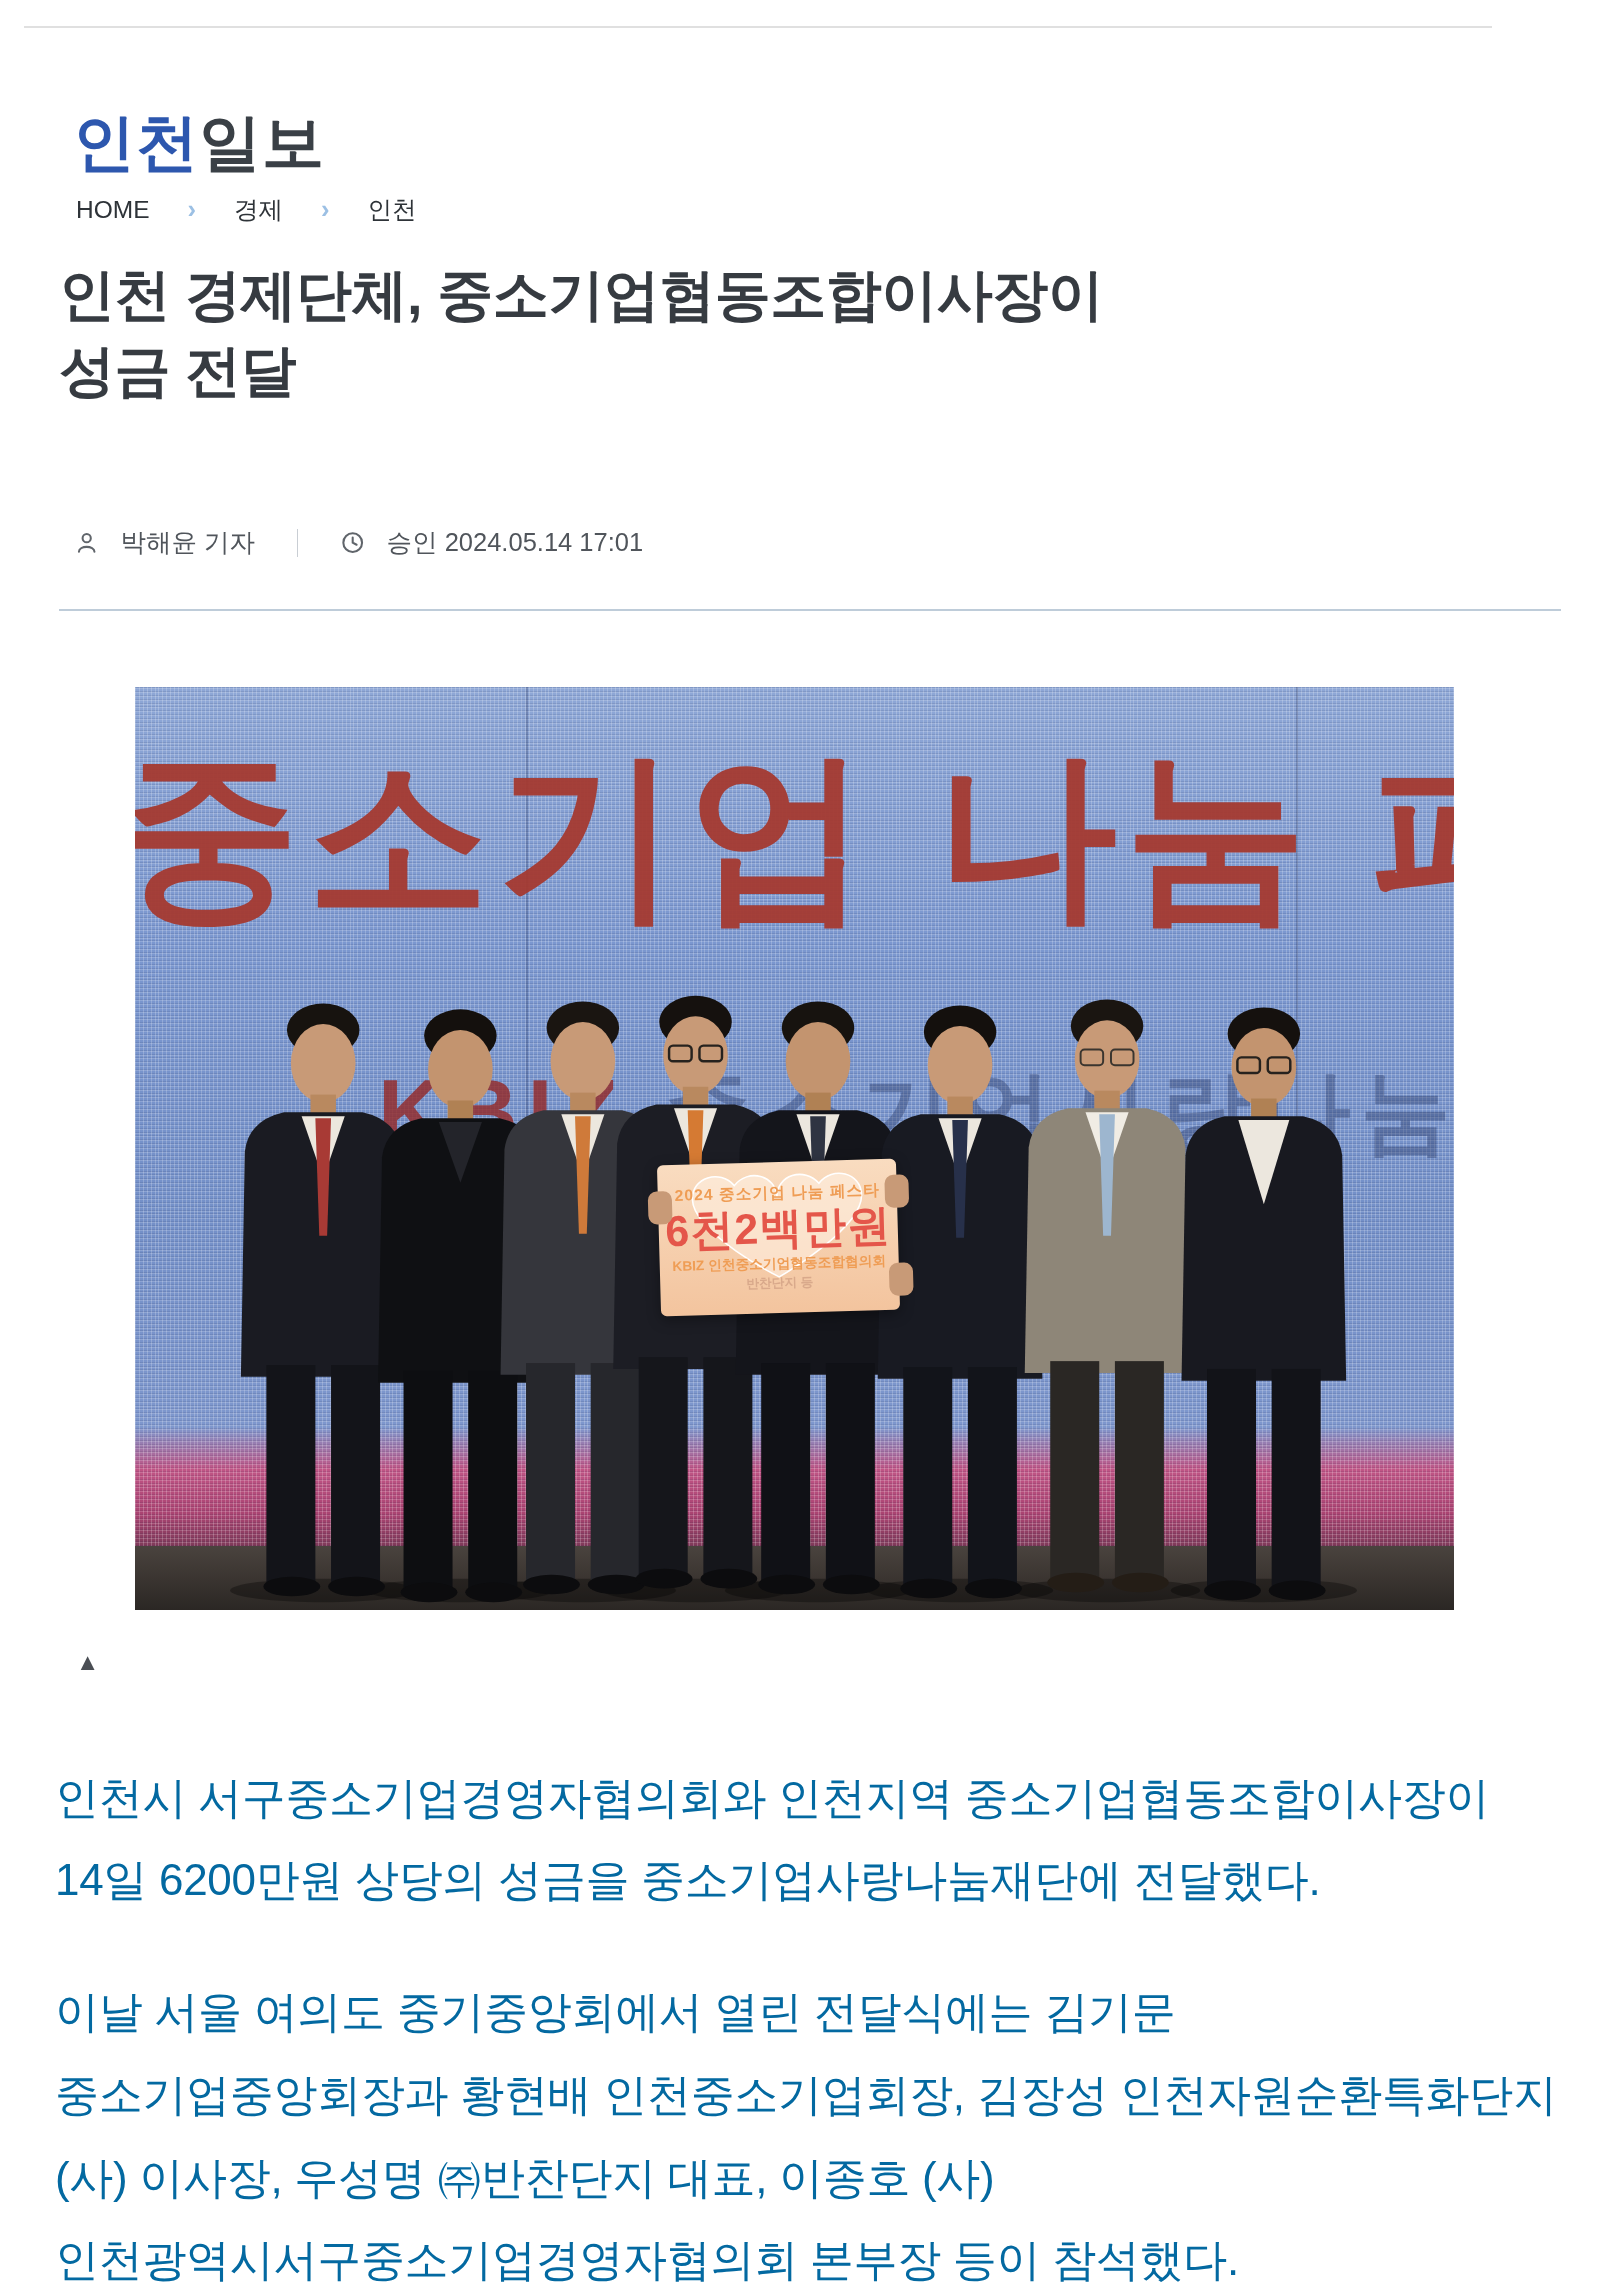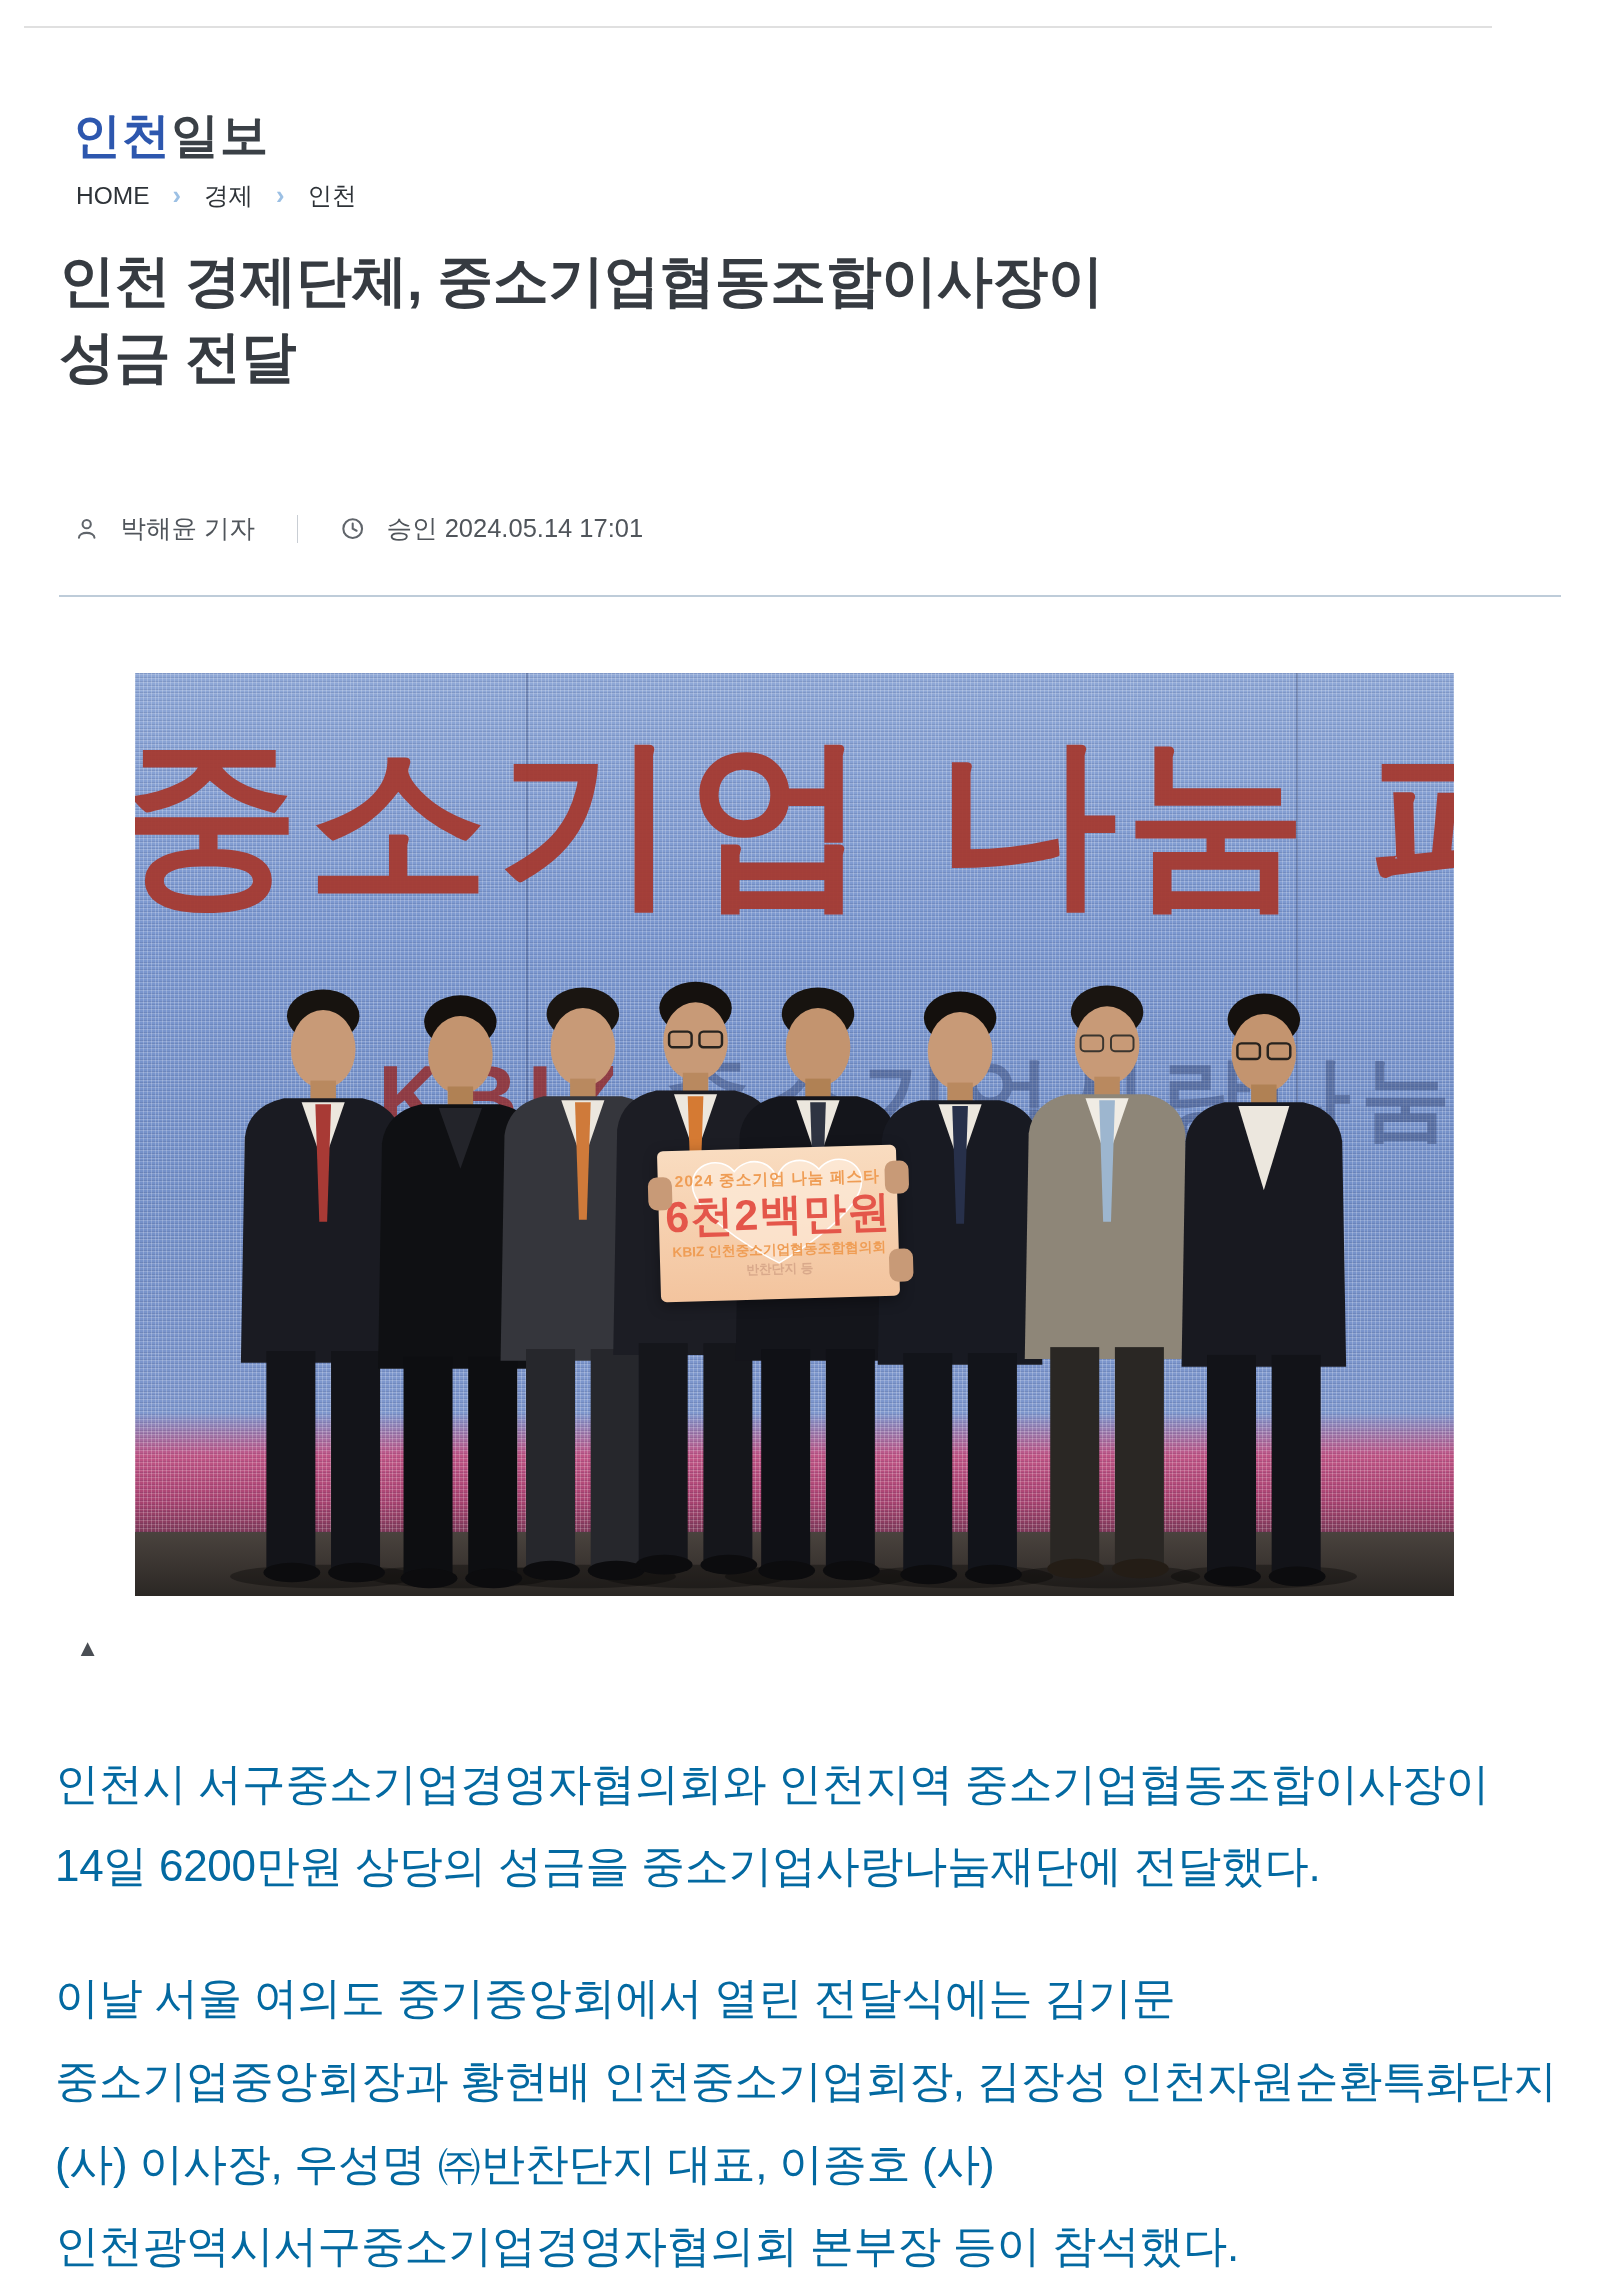--- a/index.html
+++ b/index.html
@@ -1,21 +1,21 @@
 <!DOCTYPE html>
 <html><head>
 <meta charset="utf-8">
 <style>
   html,body{margin:0;padding:0;background:#ffffff;}
   body{width:1620px;height:2292px;overflow:hidden;font-family:"Liberation Sans","DejaVu Sans",sans-serif;color:#23272b;position:relative;}
   .scan-topline{height:2px;background:#c6c6c6;opacity:.55;width:1468px;margin:25.5px 0 0 23.5px;}
-  .masthead{margin:84px 0 0 73px;font-size:48px;font-weight:800;letter-spacing:1px;line-height:1;}
+  .masthead{margin:84px 0 0 73px;font-size:62px;font-weight:800;letter-spacing:1px;line-height:1;}
   .masthead .p1{color:#2d57ae;}
   .masthead .p2{color:#3a4046;}
-  .breadcrumb{display:flex;align-items:center;gap:23px;margin:19.6px 0 0 76px;font-size:24.5px;color:#2e3338;}
+  .breadcrumb{display:flex;align-items:center;gap:38px;margin:19.6px 0 0 76px;font-size:24.5px;color:#2e3338;}
   .breadcrumb .sep{color:#9cc0e4;font-size:25.5px;font-weight:700;}
   .breadcrumb .bc{cursor:pointer;}
   .headline{margin:31px 59px 0 59px;max-width:1059px;font-size:56px;line-height:1.36;font-weight:700;color:#363b41;letter-spacing:-0.5px;word-break:keep-all;}
   .byline{display:flex;align-items:center;gap:20px;margin:116px 0 0 73px;font-size:25.5px;color:#50555b;}
   .byline svg{display:block;}
   .byline .vsep{width:1px;height:27.4px;background:#c9ced4;margin:0 21.6px;}
   .divider{height:2px;background:#aebfd0;opacity:.8;margin:49px 59px 0 59px;}
   
   .photo{position:relative;width:1319px;height:923px;margin:76px 0 0 135px;overflow:hidden;background:#7b97cf;}
   .wall{position:absolute;left:0;top:0;right:0;height:860px;

